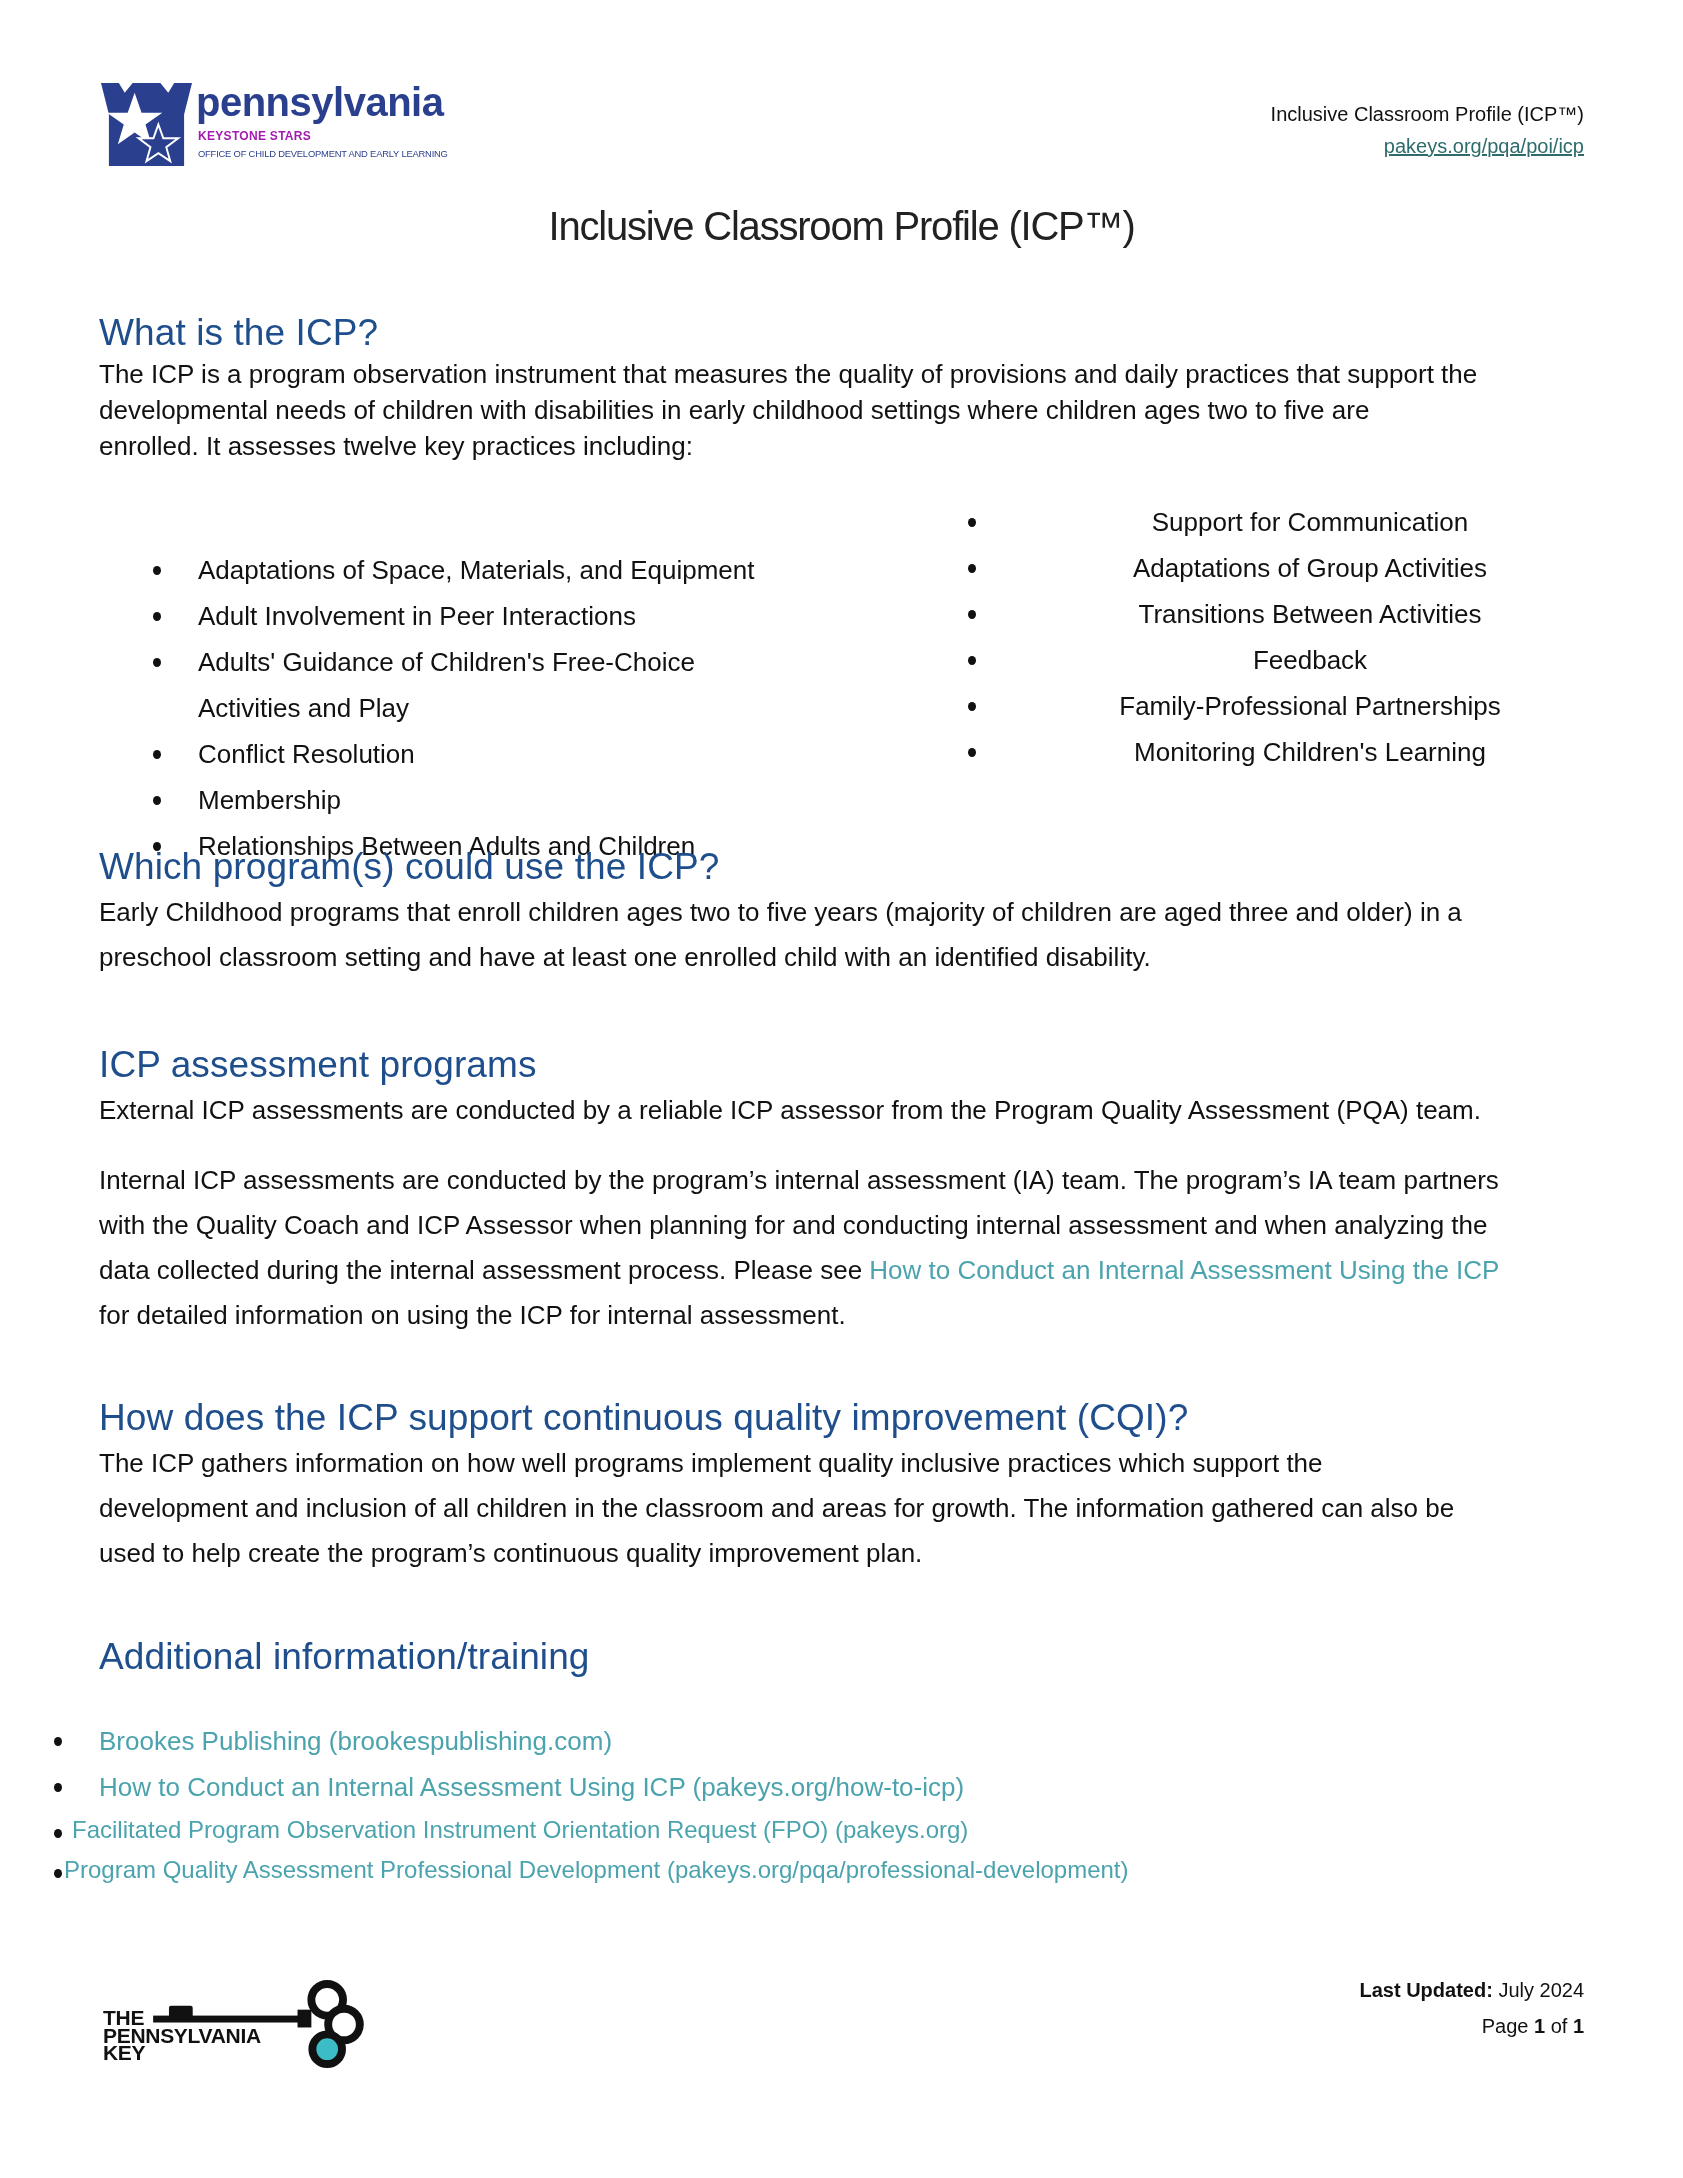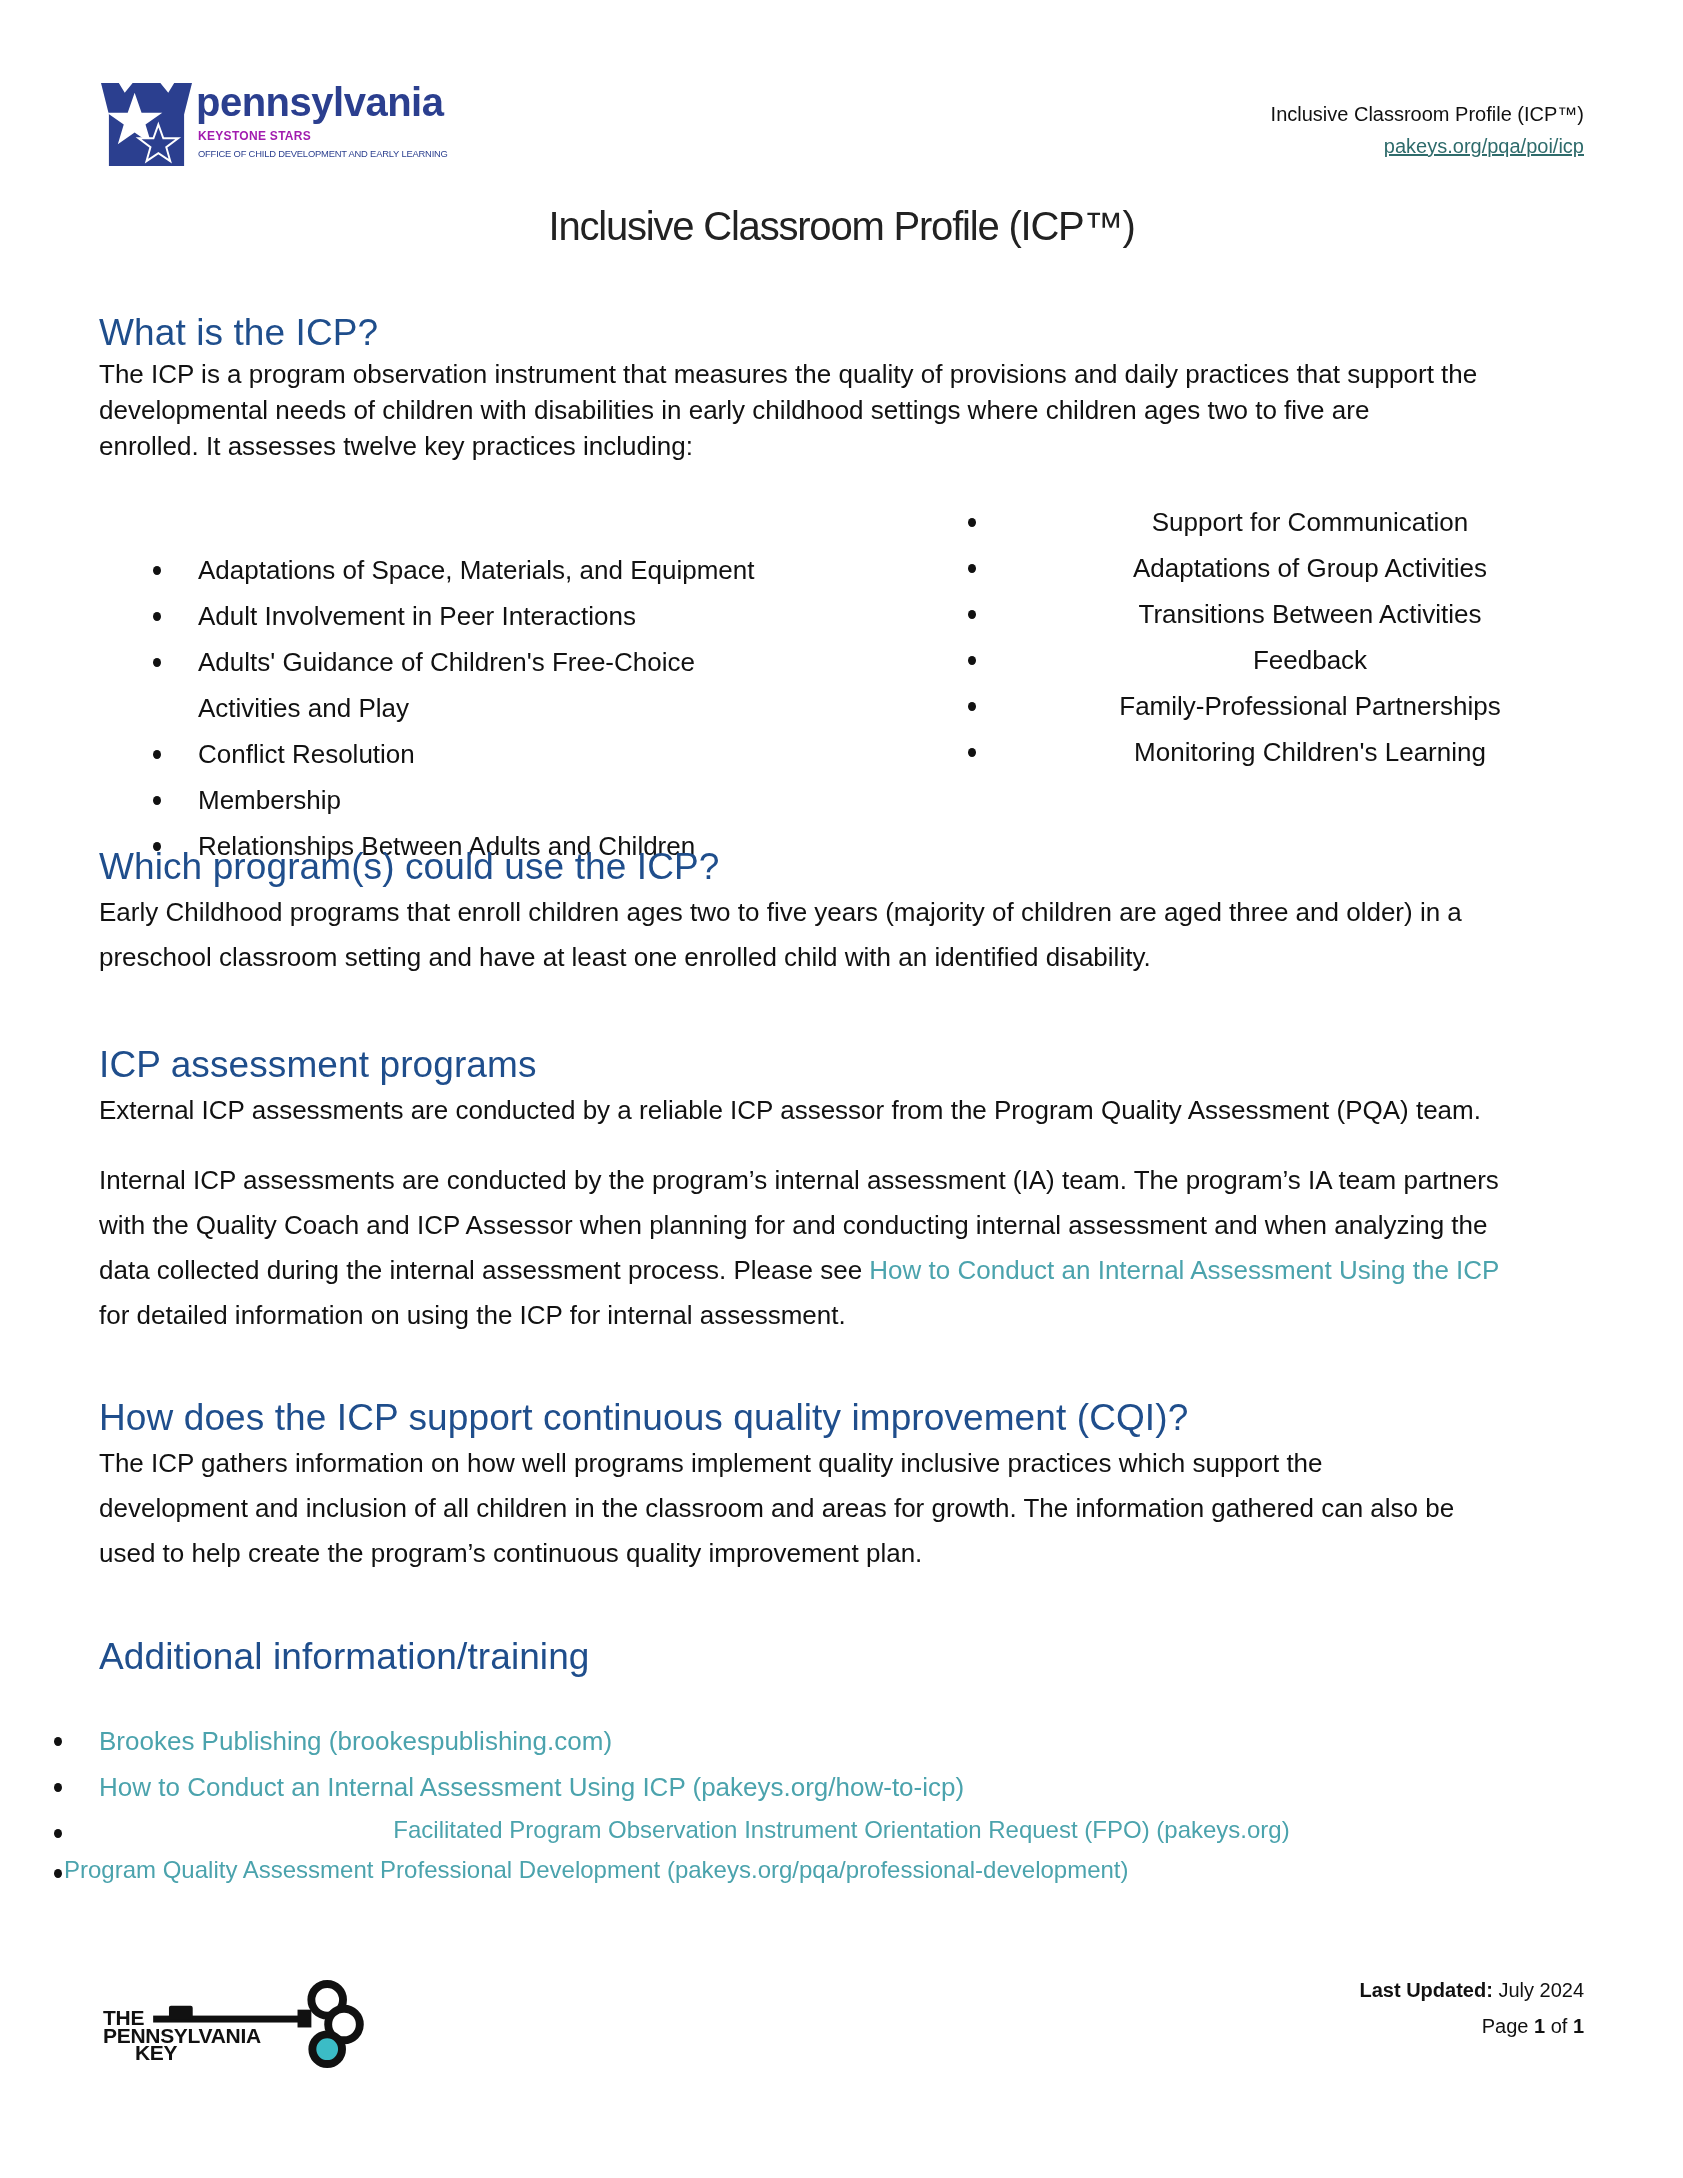--- a/index.html
+++ b/index.html
@@ -134,29 +134,29 @@
     <span>development and inclusion of all children in the classroom and areas for growth. The information gathered can also be</span><br>
     <span>used to help create the program’s continuous quality improvement plan.</span>
   </p>
 </div>
 
 <div class="section" style="top:1634px;">
   <h2>Additional information/training</h2>
   <ul class="bullets links" style="margin-left:-99px; padding-left:99px;margin-top:38px;">
     <li style="padding-left:99px;margin-left:-99px;"><span class="dot"></span><a class="link">Brookes Publishing (brookespublishing.com)</a></li>
     <li style="padding-left:99px;margin-left:-99px;"><span class="dot"></span><a class="link">How to Conduct an Internal Assessment Using ICP (pakeys.org/how-to-icp)</a></li>
-    <li class="small" style="padding-left:99px;margin-left:-99px;text-align:center;"><span class="dot"></span><a class="link">Facilitated Program Observation Instrument Orientation Request (FPO) (pakeys.org)</a></li>
+    <li class="small" style="padding-left:72px;margin-left:-99px;"><span class="dot"></span><a class="link">Facilitated Program Observation Instrument Orientation Request (FPO) (pakeys.org)</a></li>
     <li class="small" style="padding-left:64px;margin-left:-99px;"><span class="dot"></span><a class="link">Program Quality Assessment Professional Development (pakeys.org/pqa/professional-development)</a></li>
   </ul>
 </div>
 
 <div id="footer-logo" class="abs">
   <div class="t" style="top:28px;">THE</div>
   <div class="t" style="top:46px;">PENNSYLVANIA</div>
-  <div class="t" style="top:63px;margin-left:32px;">KEY</div>
+  <div class="t" style="top:63px;">KEY</div>
   <svg class="abs" style="left:40px; top:0;" width="233" height="89" viewBox="0 0 235 90">
     <rect x="14" y="36" width="150" height="7" fill="#111"></rect>
     <rect x="30" y="26" width="24" height="14" rx="2" fill="#111"></rect>
     <rect x="160" y="30" width="14" height="18" fill="#111"></rect>
     <circle cx="190" cy="20" r="16" fill="#fff" stroke="#111" stroke-width="8"></circle>
     <circle cx="207" cy="45" r="16" fill="#fff" stroke="#111" stroke-width="8"></circle>
     <circle cx="190" cy="70" r="15" fill="#3bbcc6" stroke="#111" stroke-width="8"></circle>
   </svg>
 </div>
 

